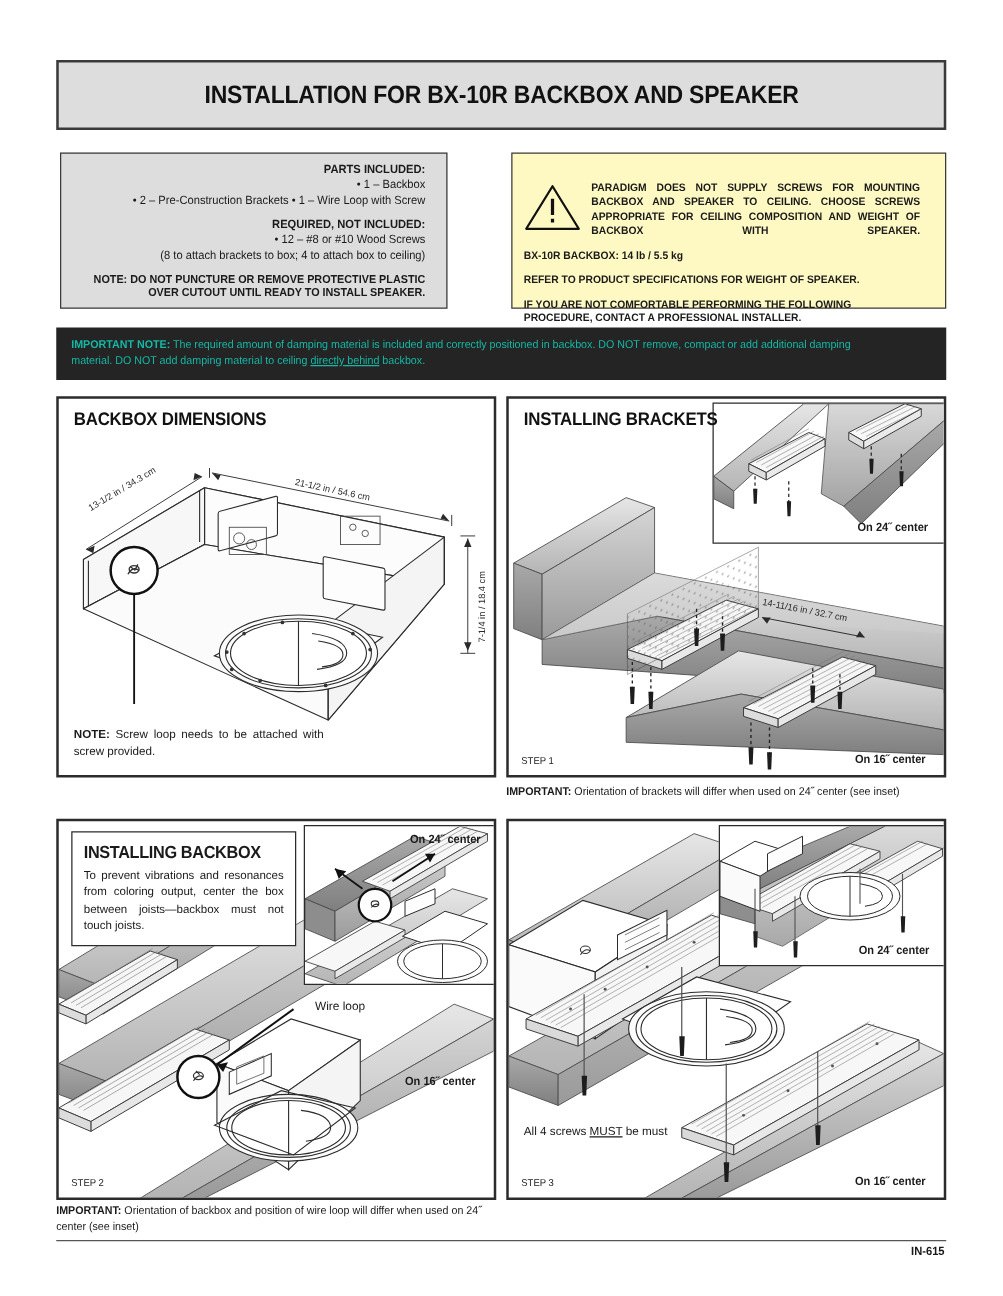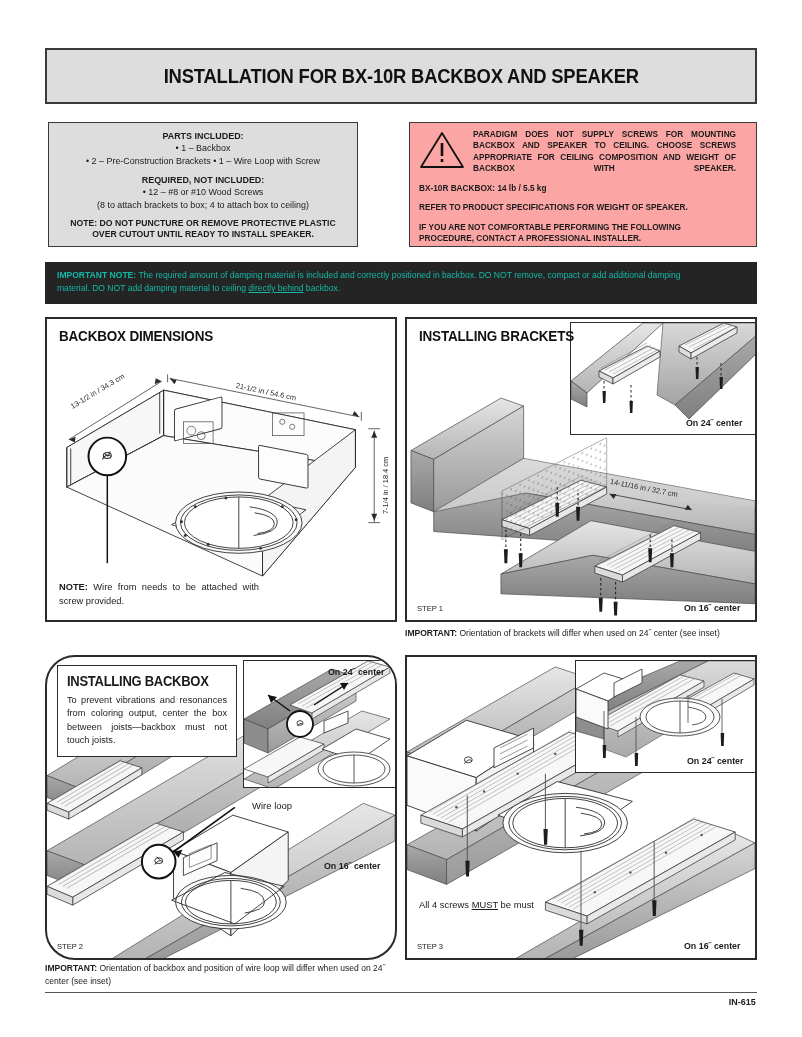--- a/index.html
+++ b/index.html
@@ -31,43 +31,43 @@
     color: #111;
   }
 
   
   .parts-box {
     position: absolute;
     left: 48px; top: 122px; width: 310px; height: 125px;
     background: #dddddd;
     border: 1.5px solid #3a3a3a;
     padding: 6px 8px 4px;
-    text-align: center;
+    text-align: right;
   }
   .parts-title {
     font-size: 9.5px; font-weight: bold; margin: 1px 0 1px;
     transform: scaleX(0.94);
   }
   .parts-line {
     font-size: 9.5px; margin: 1px 0; line-height: 1.25;
     transform: scaleX(0.94);
   }
   .parts-note {
     font-size: 9.2px; font-weight: bold; line-height: 1.3;
     margin-top: 7px; transform: scaleX(0.94);
   }
   .sp { margin-top: 7px; }
 
   
   .warn-box {
     position: absolute;
     left: 409px; top: 122px; width: 348px; height: 125px;
-    background: #fca5a5;
+    background: #fef9c3;
     border: 1.5px solid #3a3a3a;
-    padding: 6px 9px;
+    padding: 22px 9px;
   }
   .warn-top { display: flex; align-items: flex-start; gap: 8px; }
   .warn-tri { flex: 0 0 auto; margin-top: 1px; }
   .warn-text {
     font-size: 8.6px; font-weight: bold; line-height: 1.33;
     text-align: justify; text-align-last: justify;
     transform: scaleX(0.96); transform-origin: left;
   }
   .warn-row {
     font-size: 8.6px; font-weight: bold; margin-top: 8px; line-height: 1.33;
@@ -90,21 +90,21 @@
 
   
   .panel {
     position: absolute;
     border: 2.5px solid #2b2b2b;
     background: #ffffff;
     overflow: hidden;
   }
   #panel-dims     { left: 45px;  top: 317px; width: 352px; height: 305px; }
   #panel-brackets { left: 405px; top: 317px; width: 352px; height: 305px; }
-  #panel-install  { left: 45px;  top: 655px; width: 352px; height: 305px; border-radius: 30px; }
+  #panel-install  { left: 45px;  top: 655px; width: 352px; height: 305px; }
   #panel-secure   { left: 405px; top: 655px; width: 352px; height: 305px; }
 
   .panel-title {
     position: absolute; font-size: 14.5px; font-weight: bold;
     letter-spacing: -0.2px; transform: scaleX(0.93); transform-origin: left;
     z-index: 12; color: #111;
   }
   .step-label {
     position: absolute; left: 10px; bottom: 7px;
     font-size: 8px; z-index: 12; transform: scaleX(0.95); transform-origin: left;
@@ -303,21 +303,21 @@
         <polygon points="331,113 328,120 334,120"></polygon>
         <polygon points="331,204 328,197 334,197"></polygon>
       </g>
     </svg>
 
     <div class="dim-label" style="left:22px; top:84px; transform:rotate(-31deg); transform-origin:left top;">13-1/2 in / 34.3 cm</div>
     <div class="dim-label" style="left:190px; top:62px; transform:rotate(12deg); transform-origin:left top;">21-1/2 in / 54.6 cm</div>
     <div class="dim-label" style="left:334px; top:195px; transform:rotate(-90deg); transform-origin:left top;">7-1/4 in / 18.4 cm</div>
 
     <div class="note-text">
-      <b>NOTE:</b><span> Wire from needs to be attached with screw provided.</span>
+      <b>NOTE:</b><span> Screw loop needs to be attached with screw provided.</span>
     </div>
   </div>
 
   <div class="panel" id="panel-brackets">
     <div class="panel-title" style="left:12px; top:9px;">INSTALLING BRACKETS</div>
 
     <svg class="illus" viewBox="0 0 352 305">
       <defs>
         <linearGradient id="jt" x1="0" y1="0" x2="0" y2="1">
           <stop offset="0" stop-color="#e6e6e6"></stop>

